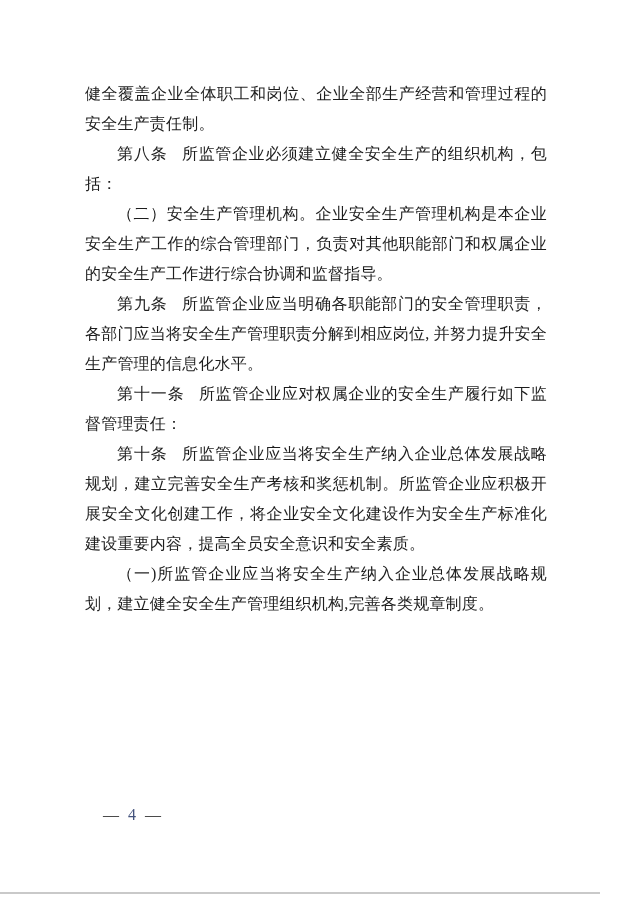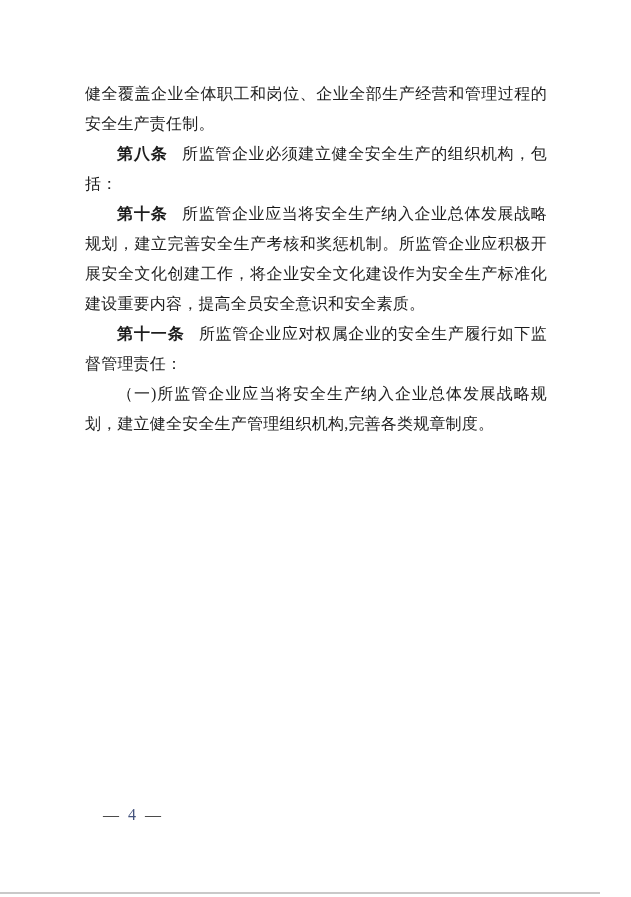--- a/index.html
+++ b/index.html
@@ -27,21 +27,21 @@
   }
   .para {
     font-size: 16px;
     line-height: 30px;
     color: var(--text);
     text-align: justify;
     text-indent: 2em;
     letter-spacing: 0.2px;
   }
   .para.continuation { text-indent: 0; }
-  .lead { font-weight: bold; letter-spacing: 0.5px; }
+  .lead { font-weight: normal; letter-spacing: 0.5px; }
   .lead:not(:empty) { margin-right: 0.9em; }
   .footer {
     position: absolute;
     left: 103px;
     top: 805px;
     font-size: 16px;
     line-height: 20px;
     color: var(--dash);
     font-family: "Liberation Serif", "DejaVu Serif", serif;
   }
@@ -65,25 +65,27 @@
 
 <div class="page">
 
   <div class="text-block">
 
     <p class="para continuation"><b class="lead"></b><span>健全覆盖企业全体职工和岗位、企业全部生产经营和管理过程的安全生产责任制。</span></p>
 
     <p class="para"><b class="lead">第八条</b><span>所监管企业必须建立健全安全生产的组织机构，包括：</span></p>
 
 
+    <p class="para"><b class="lead"></b><span>（二）安全生产管理机构。企业安全生产管理机构是本企业安全生产工作的综合管理部门，负责对其他职能部门和权属企业的安全生产工作进行综合协调和监督指导。</span></p>
 
+    <p class="para"><b class="lead">第九条</b><span>所监管企业应当明确各职能部门的安全管理职责，各部门应当将安全生产管理职责分解到相应岗位, 并努力提升安全生产管理的信息化水平。</span></p>
+
+    <p class="para"><b class="lead">第十一条</b><span>所监管企业应对权属企业的安全生产履行如下监督管理责任：</span></p>
 
     <p class="para"><b class="lead">第十条</b><span>所监管企业应当将安全生产纳入企业总体发展战略规划，建立完善安全生产考核和奖惩机制。所监管企业应积极开展安全文化创建工作，将企业安全文化建设作为安全生产标准化建设重要内容，提高全员安全意识和安全素质。</span></p>
-
-    <p class="para"><b class="lead">第十一条</b><span>所监管企业应对权属企业的安全生产履行如下监督管理责任：</span></p>
 
     <p class="para"><b class="lead"></b><span>（一)所监管企业应当将安全生产纳入企业总体发展战略规划，建立健全安全生产管理组织机构,完善各类规章制度。</span></p>
 
 
   </div>
 
   <div class="footer">
     <span class="dash">—</span><span class="pg-num">4</span><span class="dash">—</span>
   </div>
 

